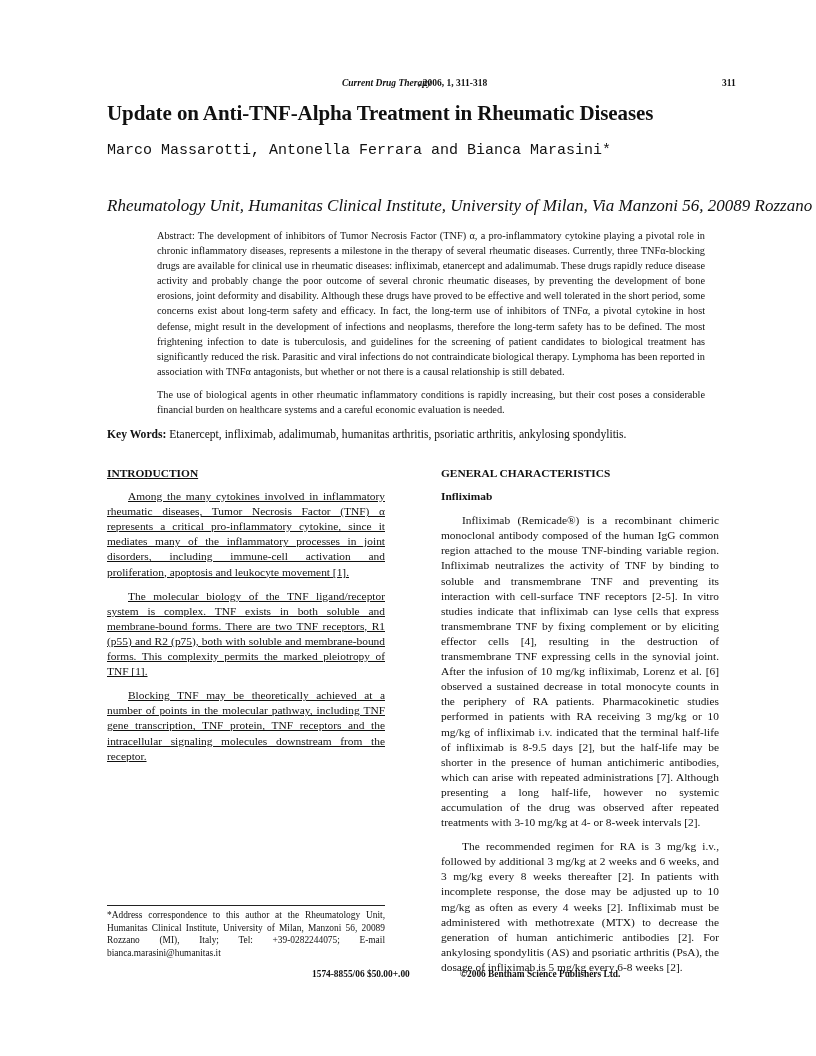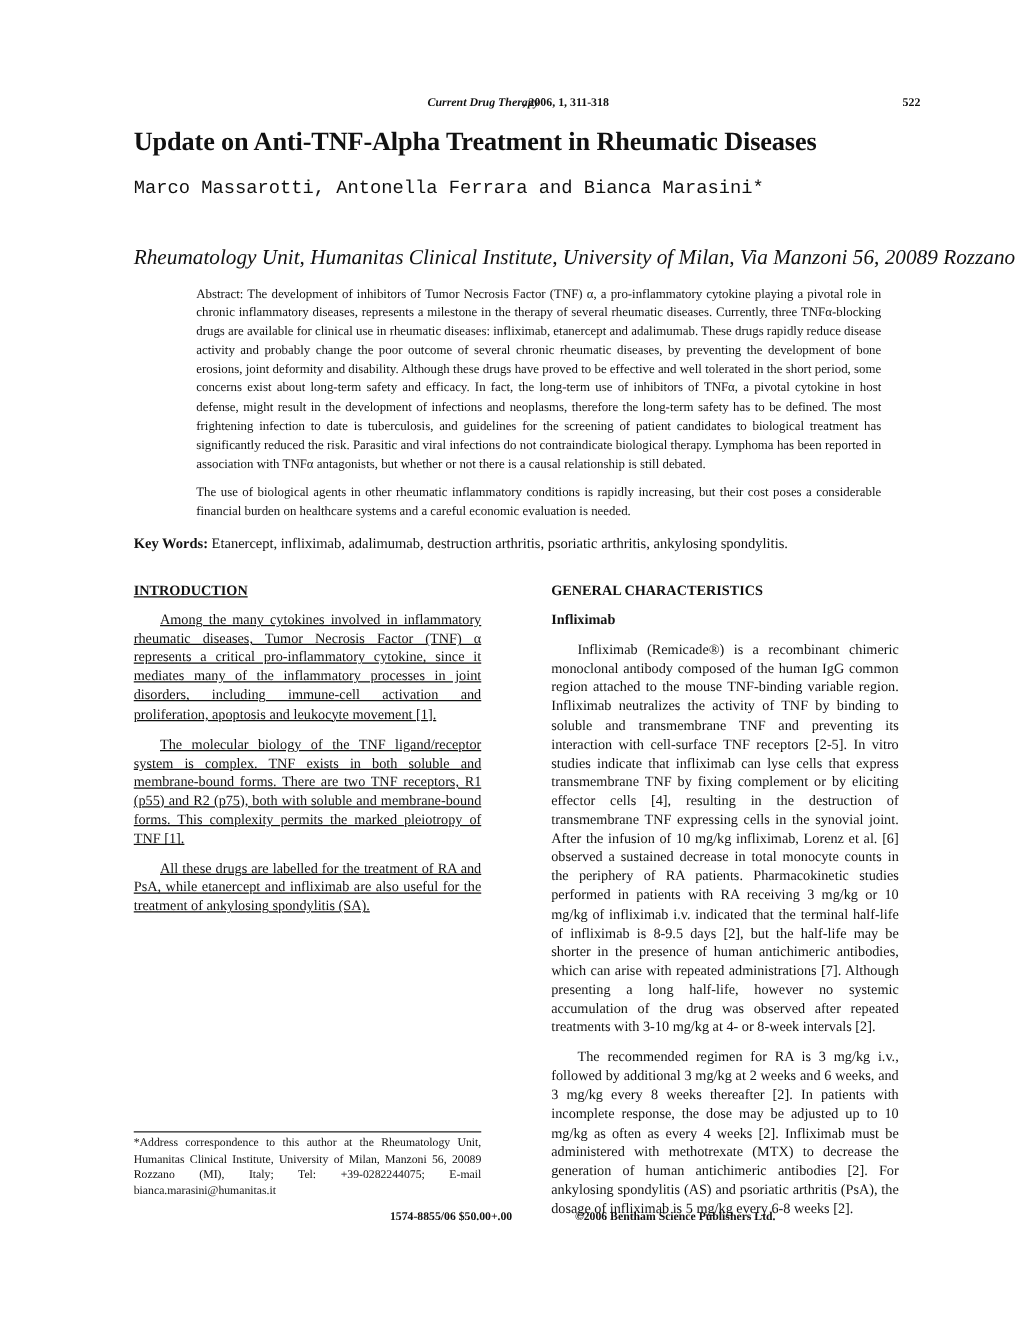--- a/index.html
+++ b/index.html
@@ -28,41 +28,41 @@
   .footer { top: 969px; font-size: 9.4px; font-weight: bold; white-space: nowrap; }
   .footer.issn { left: 312px; text-align: center; }
   .footer.copy { left: 460px; }
 </style>
 </head>
 <body>
 
 <div class="abs running-head">
   <span class="journal">Current Drug Therapy</span>
   <span class="cite">, 2006, 1, 311-318</span>
-  <span class="page">522</span>
+  <span class="page">311</span>
 </div>
 
 <div class="abs title">Update on Anti-TNF-Alpha Treatment in Rheumatic Diseases</div>
 <div class="abs authors">Marco Massarotti, Antonella Ferrara and Bianca Marasini*</div>
 <div class="abs affil">Rheumatology Unit, Humanitas Clinical Institute, University of Milan, Via Manzoni 56, 20089 Rozzano (MI), Italy</div>
 
 <div class="abs abstract">
   <p><b>Abstract:</b><span> The development of inhibitors of Tumor Necrosis Factor (TNF) α, a pro-inflammatory cytokine playing a pivotal role in chronic inflammatory diseases, represents a milestone in the therapy of several rheumatic diseases. Currently, three TNFα-blocking drugs are available for clinical use in rheumatic diseases: infliximab, etanercept and adalimumab. These drugs rapidly reduce disease activity and probably change the poor outcome of several chronic rheumatic diseases, by preventing the development of bone erosions, joint deformity and disability. Although these drugs have proved to be effective and well tolerated in the short period, some concerns exist about long-term safety and efficacy. In fact, the long-term use of inhibitors of TNFα, a pivotal cytokine in host defense, might result in the development of infections and neoplasms, therefore the long-term safety has to be defined. The most frightening infection to date is tuberculosis, and guidelines for the screening of patient candidates to biological treatment has significantly reduced the risk. Parasitic and viral infections do not contraindicate biological therapy. Lymphoma has been reported in association with TNFα antagonists, but whether or not there is a causal relationship is still debated.</span></p>
   <p>The use of biological agents in other rheumatic inflammatory conditions is rapidly increasing, but their cost poses a considerable financial burden on healthcare systems and a careful economic evaluation is needed.</p>
 </div>
 
 <div class="abs keywords">
-  <b>Key Words:</b><span> Etanercept, infliximab, adalimumab, destruction arthritis, psoriatic arthritis, ankylosing spondylitis.</span>
+  <b>Key Words:</b><span> Etanercept, infliximab, adalimumab, humanitas arthritis, psoriatic arthritis, ankylosing spondylitis.</span>
 </div>
 
 <div class="abs col left">
   <h2>INTRODUCTION</h2>
   <p>Among the many cytokines involved in inflammatory rheumatic diseases, Tumor Necrosis Factor (TNF) α represents a critical pro-inflammatory cytokine, since it mediates many of the inflammatory processes in joint disorders, including immune-cell activation and proliferation, apoptosis and leukocyte movement [1].</p>
   <p>The molecular biology of the TNF ligand/receptor system is complex. TNF exists in both soluble and membrane-bound forms. There are two TNF receptors, R1 (p55) and R2 (p75), both with soluble and membrane-bound forms. This complexity permits the marked pleiotropy of TNF [1].</p>
-  <p>All these drugs are labelled for the treatment of RA and PsA, while etanercept and infliximab are also useful for the treatment of ankylosing spondylitis (SA).</p>
+  <p>Blocking TNF may be theoretically achieved at a number of points in the molecular pathway, including TNF gene transcription, TNF protein, TNF receptors and the intracellular signaling molecules downstream from the receptor.</p>
 </div>
 
 <div class="abs col right">
   <h2>GENERAL CHARACTERISTICS</h2>
   <h3>Infliximab</h3>
   <p>Infliximab (Remicade®) is a recombinant chimeric monoclonal antibody composed of the human IgG common region attached to the mouse TNF-binding variable region. Infliximab neutralizes the activity of TNF by binding to soluble and transmembrane TNF and preventing its interaction with cell-surface TNF receptors [2-5]. In vitro studies indicate that infliximab can lyse cells that express transmembrane TNF by fixing complement or by eliciting effector cells [4], resulting in the destruction of transmembrane TNF expressing cells in the synovial joint. After the infusion of 10 mg/kg infliximab, Lorenz et al. [6] observed a sustained decrease in total monocyte counts in the periphery of RA patients. Pharmacokinetic studies performed in patients with RA receiving 3 mg/kg or 10 mg/kg of infliximab i.v. indicated that the terminal half-life of infliximab is 8-9.5 days [2], but the half-life may be shorter in the presence of human antichimeric antibodies, which can arise with repeated administrations [7]. Although presenting a long half-life, however no systemic accumulation of the drug was observed after repeated treatments with 3-10 mg/kg at 4- or 8-week intervals [2].</p>
   <p>The recommended regimen for RA is 3 mg/kg i.v., followed by additional 3 mg/kg at 2 weeks and 6 weeks, and 3 mg/kg every 8 weeks thereafter [2]. In patients with incomplete response, the dose may be adjusted up to 10 mg/kg as often as every 4 weeks [2]. Infliximab must be administered with methotrexate (MTX) to decrease the generation of human antichimeric antibodies [2]. For ankylosing spondylitis (AS) and psoriatic arthritis (PsA), the dosage of infliximab is 5 mg/kg every 6-8 weeks [2].</p>
 </div>
 
 <div class="abs rule"></div>

